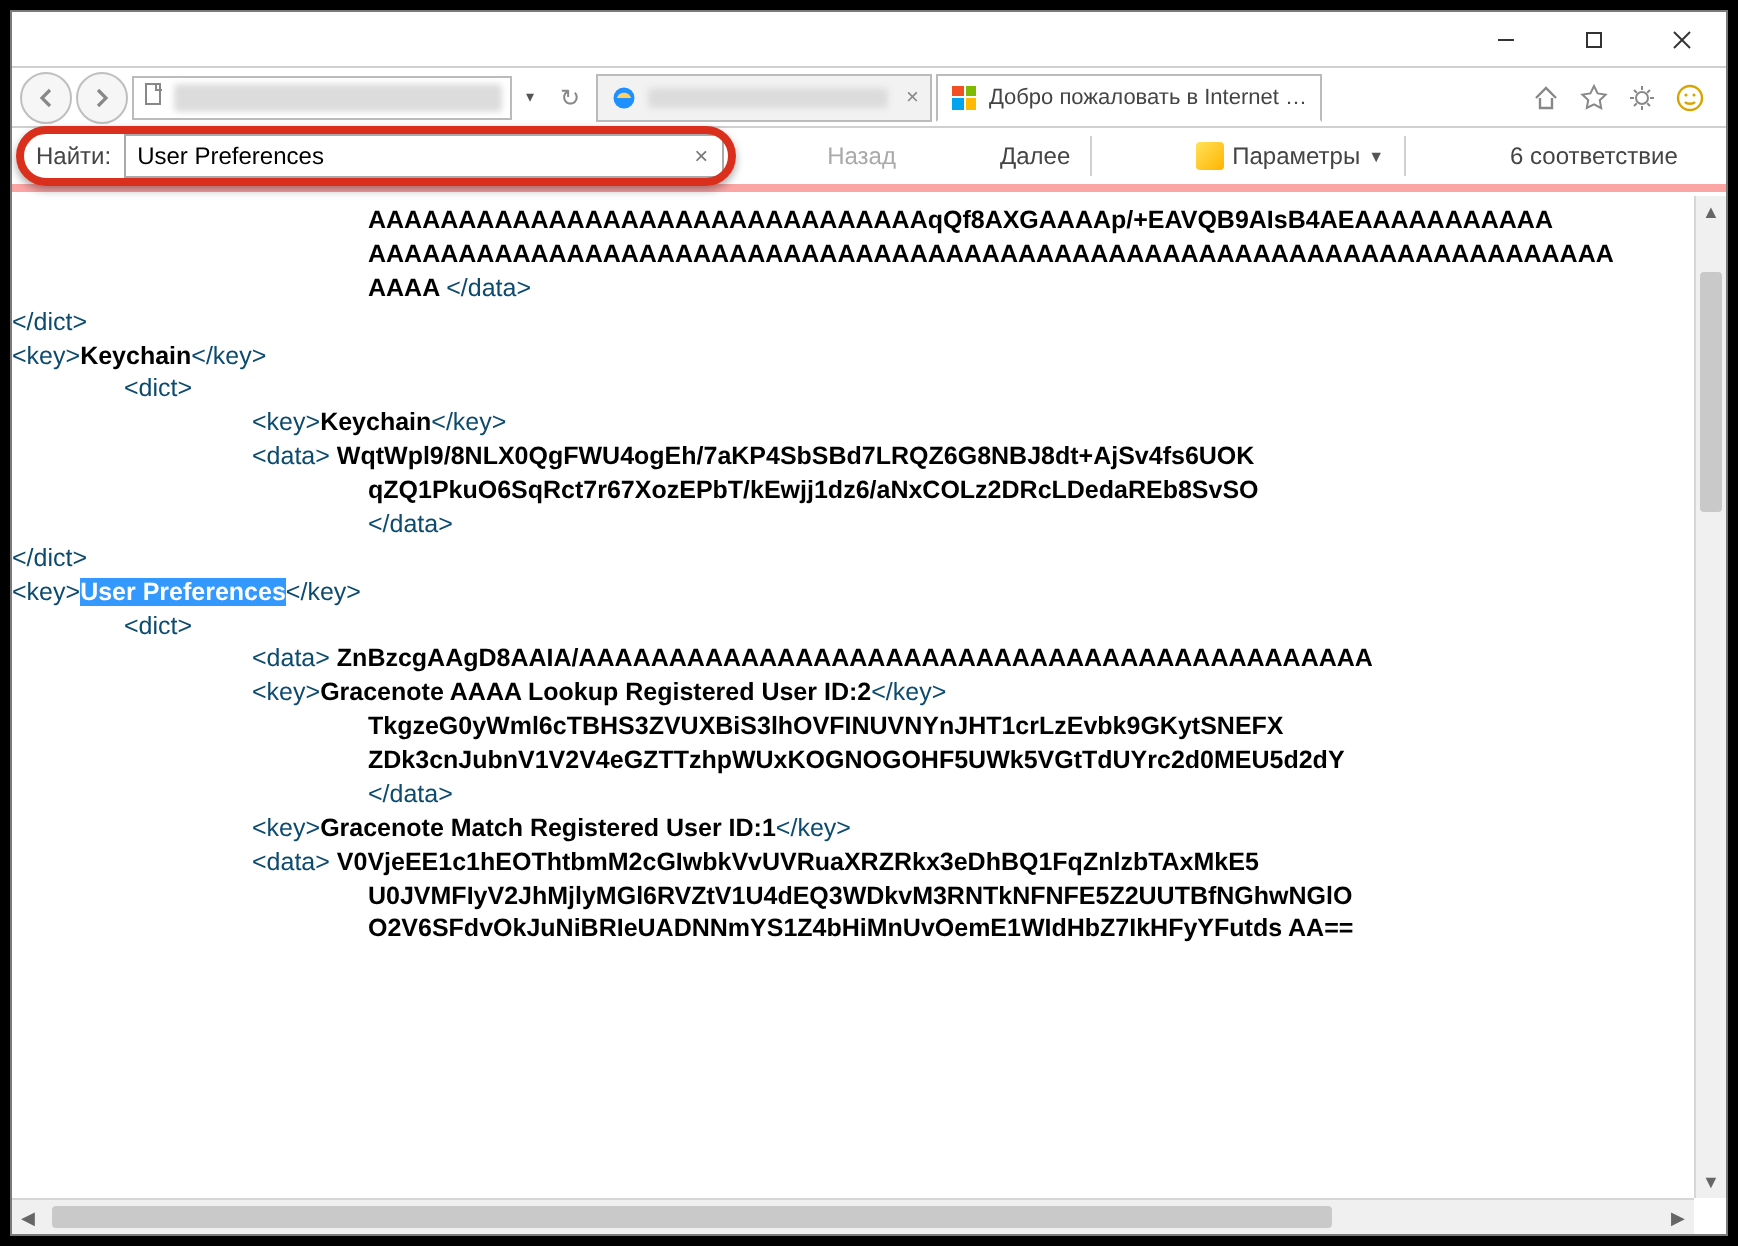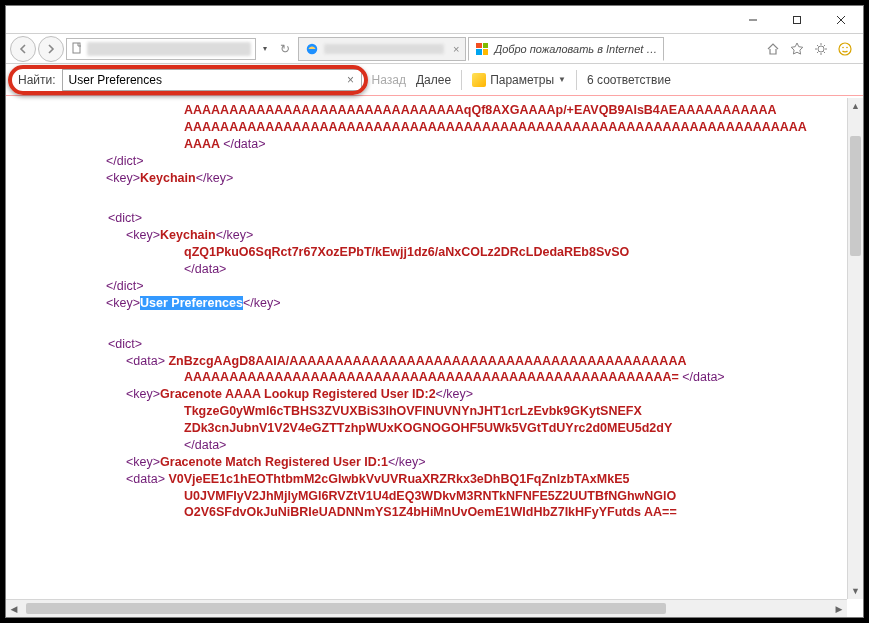--- a/index.html
+++ b/index.html
@@ -13,53 +13,53 @@
   .win-btn svg { width: 10px; height: 10px; }
 
   
   .addr-row { height: 30px; display: flex; align-items: center; border-bottom: 1px solid #d0d0d0; padding: 0 4px; gap: 2px; background: #fff; }
   .nav-btn { width: 26px; height: 26px; border: 1px solid #bfbfbf; border-radius: 50%; display: flex; align-items: center; justify-content: center; color: #888; background: #f6f6f6; }
   .nav-btn.small { width: 22px; height: 22px; border-radius: 3px; border: none; background: transparent; }
   .addr-box { flex: 0 0 190px; height: 22px; border: 1px solid #bbb; display: flex; align-items: center; overflow: hidden; padding: 0 4px; gap: 4px; color: #888; font-size: 11px; }
   .addr-filler { flex: 1; height: 14px; background: linear-gradient(#dcdcdc,#dcdcdc); border-radius: 2px; filter: blur(1.5px); }
   .tab { height: 24px; border: 1px solid #bbb; display: flex; align-items: center; gap: 5px; padding: 0 6px; max-width: 200px; overflow: hidden; white-space: nowrap; font-size: 11px; color: #444; }
   .tab.inactive { background: #f2f2f2; }
-  .tab.active { background: #fff; border-bottom-color: #fff; font-style: italic; }
+  .tab.active { background: #fff; border-bottom-color: #fff; }
   .tab .favicon { width: 14px; height: 14px; display: flex; align-items: center; justify-content: center; }
   .tab .x { color: #888; font-size: 11px; margin-left: 4px; }
   .addr-spacer { flex: 1; }
   .right-icons { display: flex; gap: 8px; align-items: center; padding-right: 6px; }
   .right-icons span { width: 16px; height: 16px; display: flex; align-items: center; justify-content: center; color: #888; }
 
   
-  .findbar { height: 32px; display: flex; align-items: center; border-bottom: 1px solid #fca5a5; padding: 0 8px; gap: 10px; background: #fff; font-size: 12px; color: #333; position: relative; }
+  .findbar { height: 32px; display: flex; align-items: center; border-bottom: 4px solid #fca5a5; padding: 0 8px; gap: 10px; background: #fff; font-size: 12px; color: #333; position: relative; }
   .find-box-wrap { position: relative; }
   .find-ring { position: absolute; left: -6px; top: -4px; right: -6px; bottom: -4px; border: 4px solid #da2f1c; border-radius: 16px; box-shadow: 0 2px 4px rgba(0,0,0,0.35); pointer-events: none; }
   .find-label { color: #444; padding-left: 4px; }
   .find-input-wrap { display: flex; align-items: center; height: 22px; width: 300px; border: 1px solid #aaa; }
   .find-input { flex: 1; border: none; outline: none; height: 100%; padding: 0 6px; font-size: 12px; }
   .find-close { width: 20px; display: flex; align-items: center; justify-content: center; color: #777; }
-  .tb-btn { display: flex; align-items: center; gap: 4px; color: #444; }
+  .tb-btn { display: flex; align-items: center; gap: 4px; color: #444; margin-left: 42px; }
   .tb-btn.disabled { color: #aaa; }
   .sep { width: 1px; height: 20px; background: #d0d0d0; }
   .highlight-icon { width: 14px; height: 14px; background: linear-gradient(135deg,#ffe25a,#ffb400); border-radius: 2px; display: inline-block; }
   .dd-caret { font-size: 8px; color: #555; }
 
   
   .content-wrap { position: absolute; left: 0; right: 0; top: 92px; bottom: 18px; overflow: hidden; }
   .content { position: absolute; left: 0; right: 16px; top: 0; bottom: 0; overflow: hidden; padding: 4px 0 0 0; font-family: Verdana, Geneva, sans-serif; font-size: 12.5px; line-height: 1.35; }
   .ln { white-space: nowrap; }
-  .ind1 { padding-left: 100px; } .ind1b { padding-left: 102px; margin-top: 24px; }
+  .ind1 { } .ind1b { padding-left: 56px; }
   .ind2 { padding-left: 120px; }
   .ind1::before, .ind2::before { display: none; }
   .dash { position: relative; }
   .dash::before { content: "-"; position: absolute; left: -14px; color: #a52a2a; }
   .wrap { padding-left: 178px; }
-  .t  { color: #701a75; }
-  .tx { color: #b91c1c; font-weight: 700; }
+  .t  { color: #0c4a6e; }
+  .tx { color: #000000; font-weight: 700; }
   .hl { background: #3399ff; color: #fff; }
   .vscroll { position: absolute; right: 0; top: 0; bottom: 0; width: 16px; background: #f0f0f0; border-left: 1px solid #d6d6d6; }
   .vscroll .up, .vscroll .down { height: 16px; display: flex; align-items: center; justify-content: center; color: #666; font-size: 9px; }
   .vscroll .down { position: absolute; bottom: 0; left: 0; right: 0; }
   .vscroll .thumb { position: absolute; left: 2px; right: 2px; top: 38px; height: 120px; background: #c9c9c9; border-radius: 2px; }
   .hscroll { position: absolute; left: 0; right: 16px; bottom: 0; height: 18px; background: #f0f0f0; border-top: 1px solid #d6d6d6; }
   .hscroll .left, .hscroll .right { width: 16px; height: 100%; display: flex; align-items: center; justify-content: center; color: #666; font-size: 9px; position: absolute; top: 0; }
   .hscroll .left { left: 0; } .hscroll .right { right: 0; }
   .hscroll .thumb { position: absolute; top: 3px; bottom: 3px; left: 20px; width: 640px; background: #c9c9c9; border-radius: 2px; }
 
@@ -188,27 +188,27 @@
 
   <div class="content-wrap">
     <div class="content">
       <div class="ln wrap"><span class="tx">AAAAAAAAAAAAAAAAAAAAAAAAAAAAAAAqQf8AXGAAAAp/+EAVQB9AIsB4AEAAAAAAAAAAA</span></div>
       <div class="ln wrap"><span class="tx">AAAAAAAAAAAAAAAAAAAAAAAAAAAAAAAAAAAAAAAAAAAAAAAAAAAAAAAAAAAAAAAAAAAAA</span></div>
       <div class="ln wrap"><span class="tx">AAAA </span><span class="t">&lt;/data&gt;</span></div>
       <div class="ln ind1"><span class="t">&lt;/dict&gt;</span></div>
       <div class="ln ind1"><span class="t">&lt;key&gt;</span><span class="tx">Keychain</span><span class="t">&lt;/key&gt;</span></div>
       <div class="ln ind1b dash"><span class="t">&lt;dict&gt;</span></div>
       <div class="ln ind2"><span class="t">&lt;key&gt;</span><span class="tx">Keychain</span><span class="t">&lt;/key&gt;</span></div>
+      <div class="ln ind2"><span class="t">&lt;data&gt;</span> <span class="tx">WqtWpl9/8NLX0QgFWU4ogEh/7aKP4SbSBd7LRQZ6G8NBJ8dt+AjSv4fs6UOK</span></div>
       <div class="ln wrap"><span class="tx">qZQ1PkuO6SqRct7r67XozEPbT/kEwjj1dz6/aNxCOLz2DRcLDedaREb8SvSO</span></div>
       <div class="ln wrap"><span class="t">&lt;/data&gt;</span></div>
       <div class="ln ind1"><span class="t">&lt;/dict&gt;</span></div>
       <div class="ln ind1"><span class="t">&lt;key&gt;</span><span class="tx hl">User Preferences</span><span class="t">&lt;/key&gt;</span></div>
       <div class="ln ind1b dash"><span class="t">&lt;dict&gt;</span></div>
       <div class="ln ind2"><span class="t">&lt;data&gt;</span> <span class="tx">ZnBzcgAAgD8AAIA/AAAAAAAAAAAAAAAAAAAAAAAAAAAAAAAAAAAAAAAAAAAA</span></div>
-      <div class="ln wrap"><span class="tx">AAAAAAAAAAAAAAAAAAAAAAAAAAAAAAAAAAAAAAAAAAAAAAAAAAAAAA= </span><span class="t">&lt;/data&gt;</span></div>
       <div class="ln ind2"><span class="t">&lt;key&gt;</span><span class="tx">Gracenote AAAA Lookup Registered User ID:2</span><span class="t">&lt;/key&gt;</span></div>
       <div class="ln wrap"><span class="tx">TkgzeG0yWml6cTBHS3ZVUXBiS3lhOVFINUVNYnJHT1crLzEvbk9GKytSNEFX</span></div>
       <div class="ln wrap"><span class="tx">ZDk3cnJubnV1V2V4eGZTTzhpWUxKOGNOGOHF5UWk5VGtTdUYrc2d0MEU5d2dY</span></div>
       <div class="ln wrap"><span class="t">&lt;/data&gt;</span></div>
       <div class="ln ind2"><span class="t">&lt;key&gt;</span><span class="tx">Gracenote Match Registered User ID:1</span><span class="t">&lt;/key&gt;</span></div>
       <div class="ln ind2"><span class="t">&lt;data&gt;</span> <span class="tx">V0VjeEE1c1hEOThtbmM2cGIwbkVvUVRuaXRZRkx3eDhBQ1FqZnlzbTAxMkE5</span></div>
       <div class="ln wrap"><span class="tx">U0JVMFIyV2JhMjlyMGl6RVZtV1U4dEQ3WDkvM3RNTkNFNFE5Z2UUTBfNGhwNGlO</span></div>
       <div class="ln wrap"><span class="tx">O2V6SFdvOkJuNiBRIeUADNNmYS1Z4bHiMnUvOemE1WIdHbZ7IkHFyYFutds AA==</span></div>
     </div>
     <div class="vscroll">

